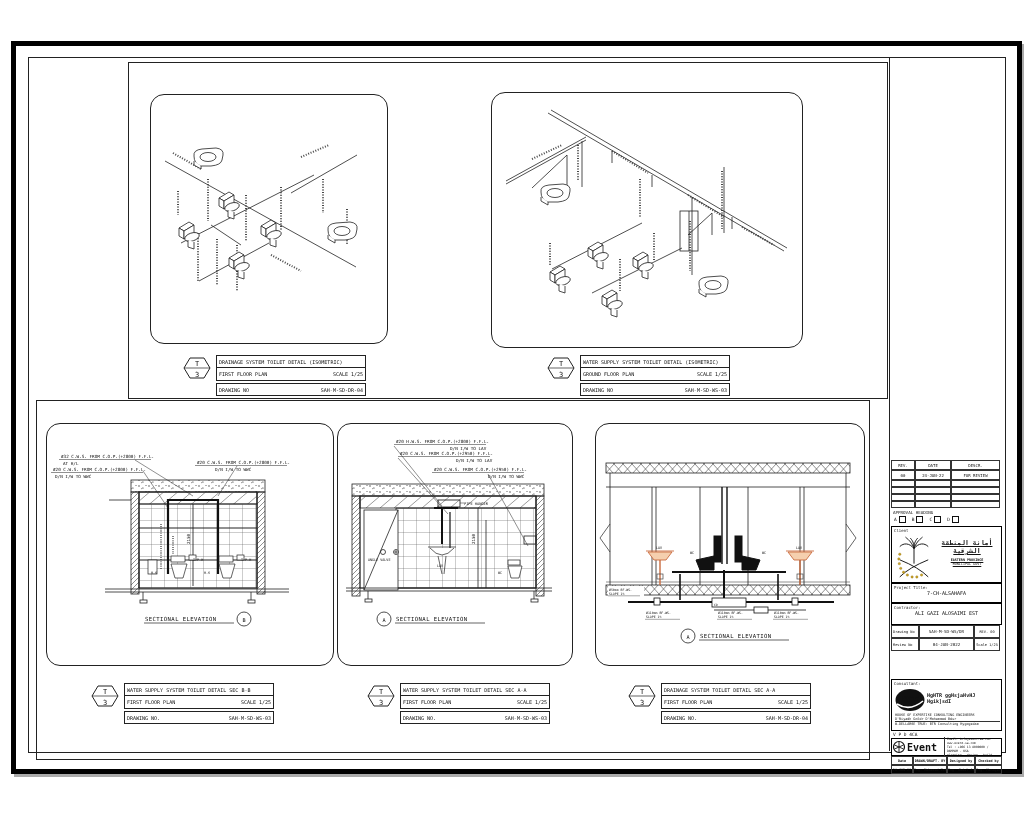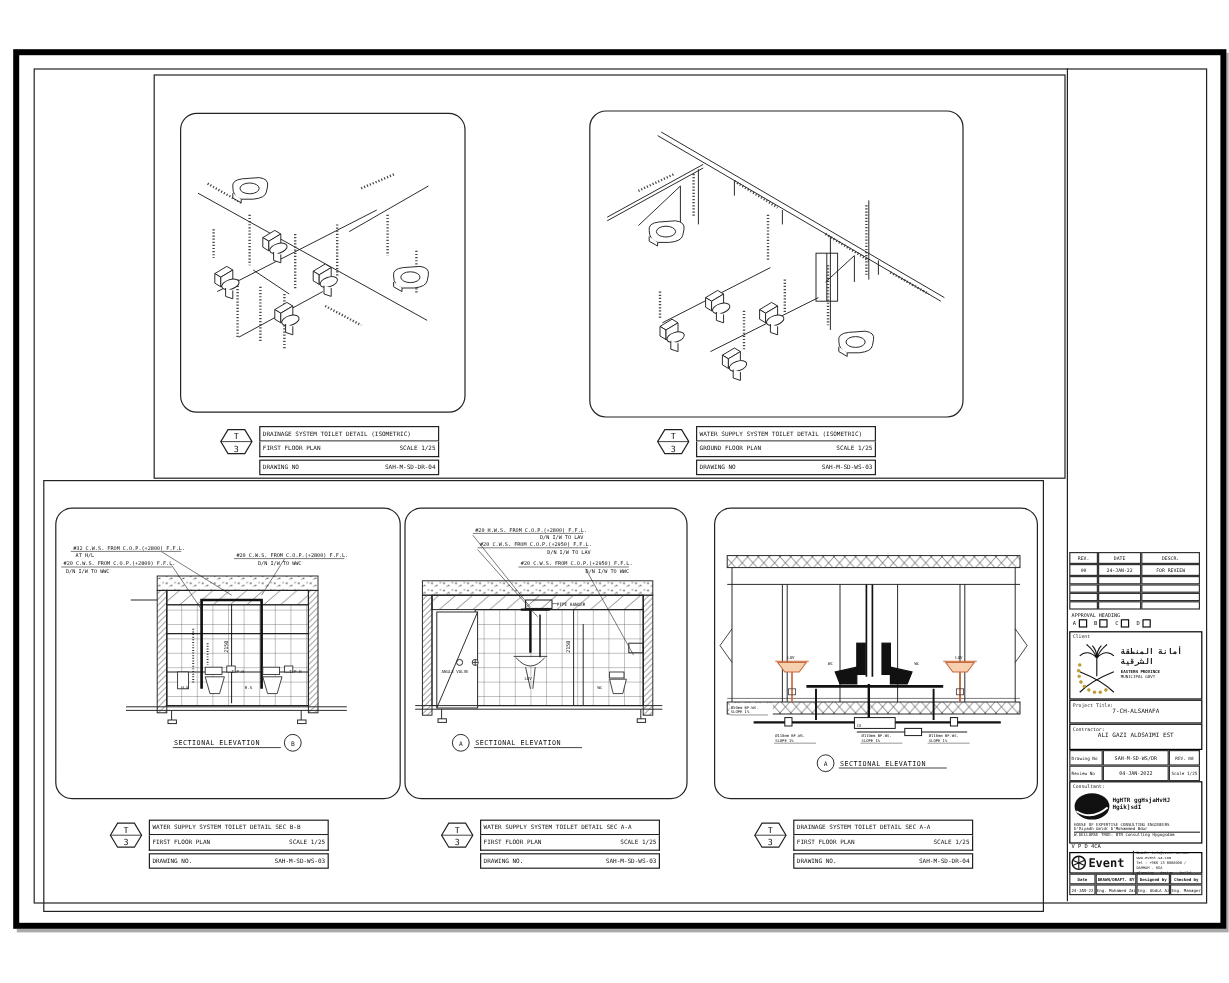--- a/index.html
+++ b/index.html
@@ -542,21 +542,21 @@
             <circle cx="3" cy="25" r="1.3"></circle>
             <circle cx="3.5" cy="30" r="1.3"></circle>
           <circle cx="5" cy="35" r="1.3"></circle>
             <circle cx="8" cy="39" r="1.3"></circle>
             <circle cx="12" cy="42" r="1.3"></circle>
           <circle cx="17" cy="44" r="1.3"></circle>
             <circle cx="22" cy="44" r="1.3"></circle>
             <circle cx="27" cy="42" r="1.3"></circle>
         </g>
       </svg>
-      <div style="position:absolute;left:42px;top:12px;width:66px;">
+      <div style="position:absolute;left:42px;top:12px;width:66px;text-align:center;text-decoration:underline;">
         <div style="font-size:6.5px;font-weight:bold;">أمانة المنطقة الشرقية</div>
         <div class="tiny" style="margin-top:3px;font-weight:bold;">EASTERN PROVINCE</div>
         <div class="tiny">MUNICIPAL GOVT</div>
       </div>
     </div>
 
     <div class="pbox" style="height:20px;border-width:1px;">
       <div class="plabel">Project Title:</div>
       <div class="pvalue">7-CH-ALSAHAFA</div>
     </div>
@@ -572,21 +572,21 @@
         <div class="cell m2">SAH-M-SD-WS/DR</div>
         <div class="cell m3">REV. 00</div>
       </div>
       <div class="metarow">
         <div class="cell m1">Review No</div>
         <div class="cell m2">04-JAN-2022</div>
         <div class="cell m3">Scale 1/25</div>
       </div>
     </div>
 
-    <div class="pbox" style="height:52px;border-width:1px;position:relative;">
+    <div class="pbox" style="height:52px;border-width:1px;position:relative;margin-top:28px;">
       <div class="plabel">Consultant:</div>
       <svg width="30" height="24" viewBox="0 0 30 24" style="position:absolute;left:3px;top:8px;">
         <ellipse cx="15" cy="12" rx="14.5" ry="11" fill="#111"></ellipse>
         <path d="M2,16 Q15,24 28,13" stroke="#fff" stroke-width="1.6" fill="none"></path>
         <text x="15" y="15" text-anchor="middle" font-size="9" font-weight="bold" font-style="italic" fill="#fff">HCE</text>
       </svg>
       <div style="position:absolute;left:35px;top:12px;width:74px;font-size:5px;font-weight:bold;">HgHTR ggHsjaHvHJ Hgik]sdI</div>
       <div style="position:absolute;left:3px;top:33px;width:105px;">
         <div class="tiny">HOUSE OF EXPERTISE CONSULTING ENGINEERS</div>
         <div class="tiny">D'Riyadh Gmldr    D'Mohammed Bdur</div>

